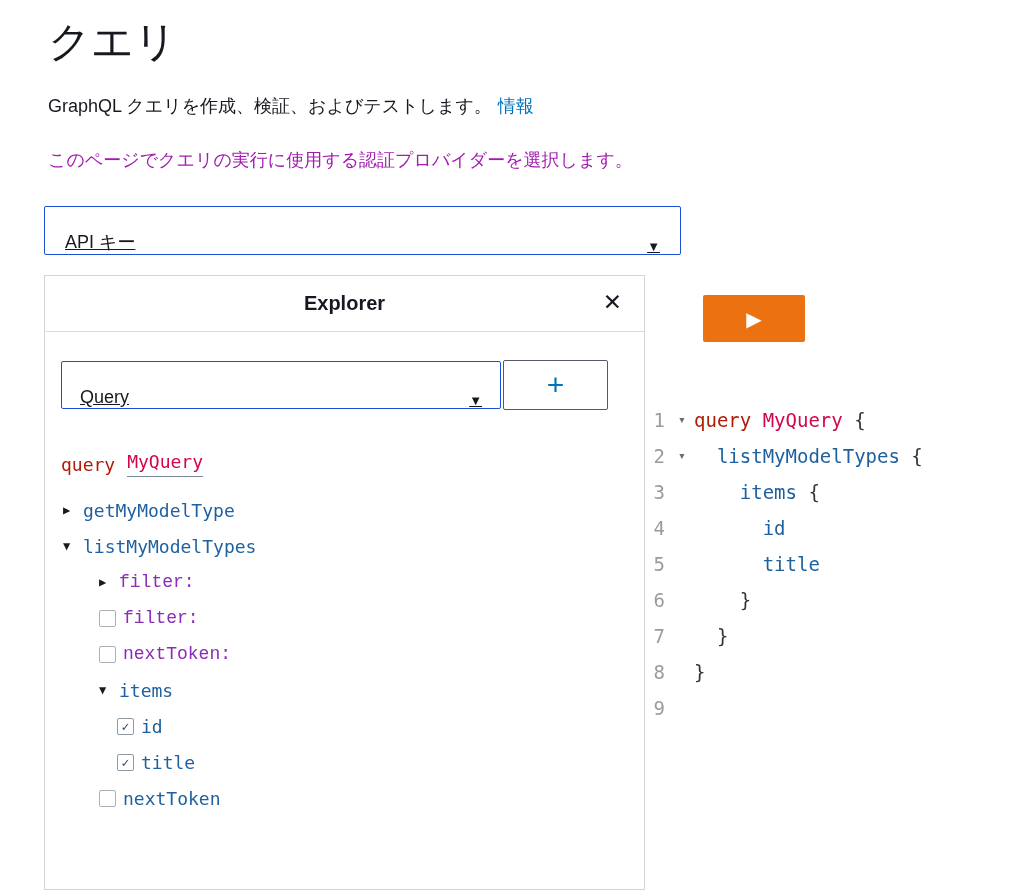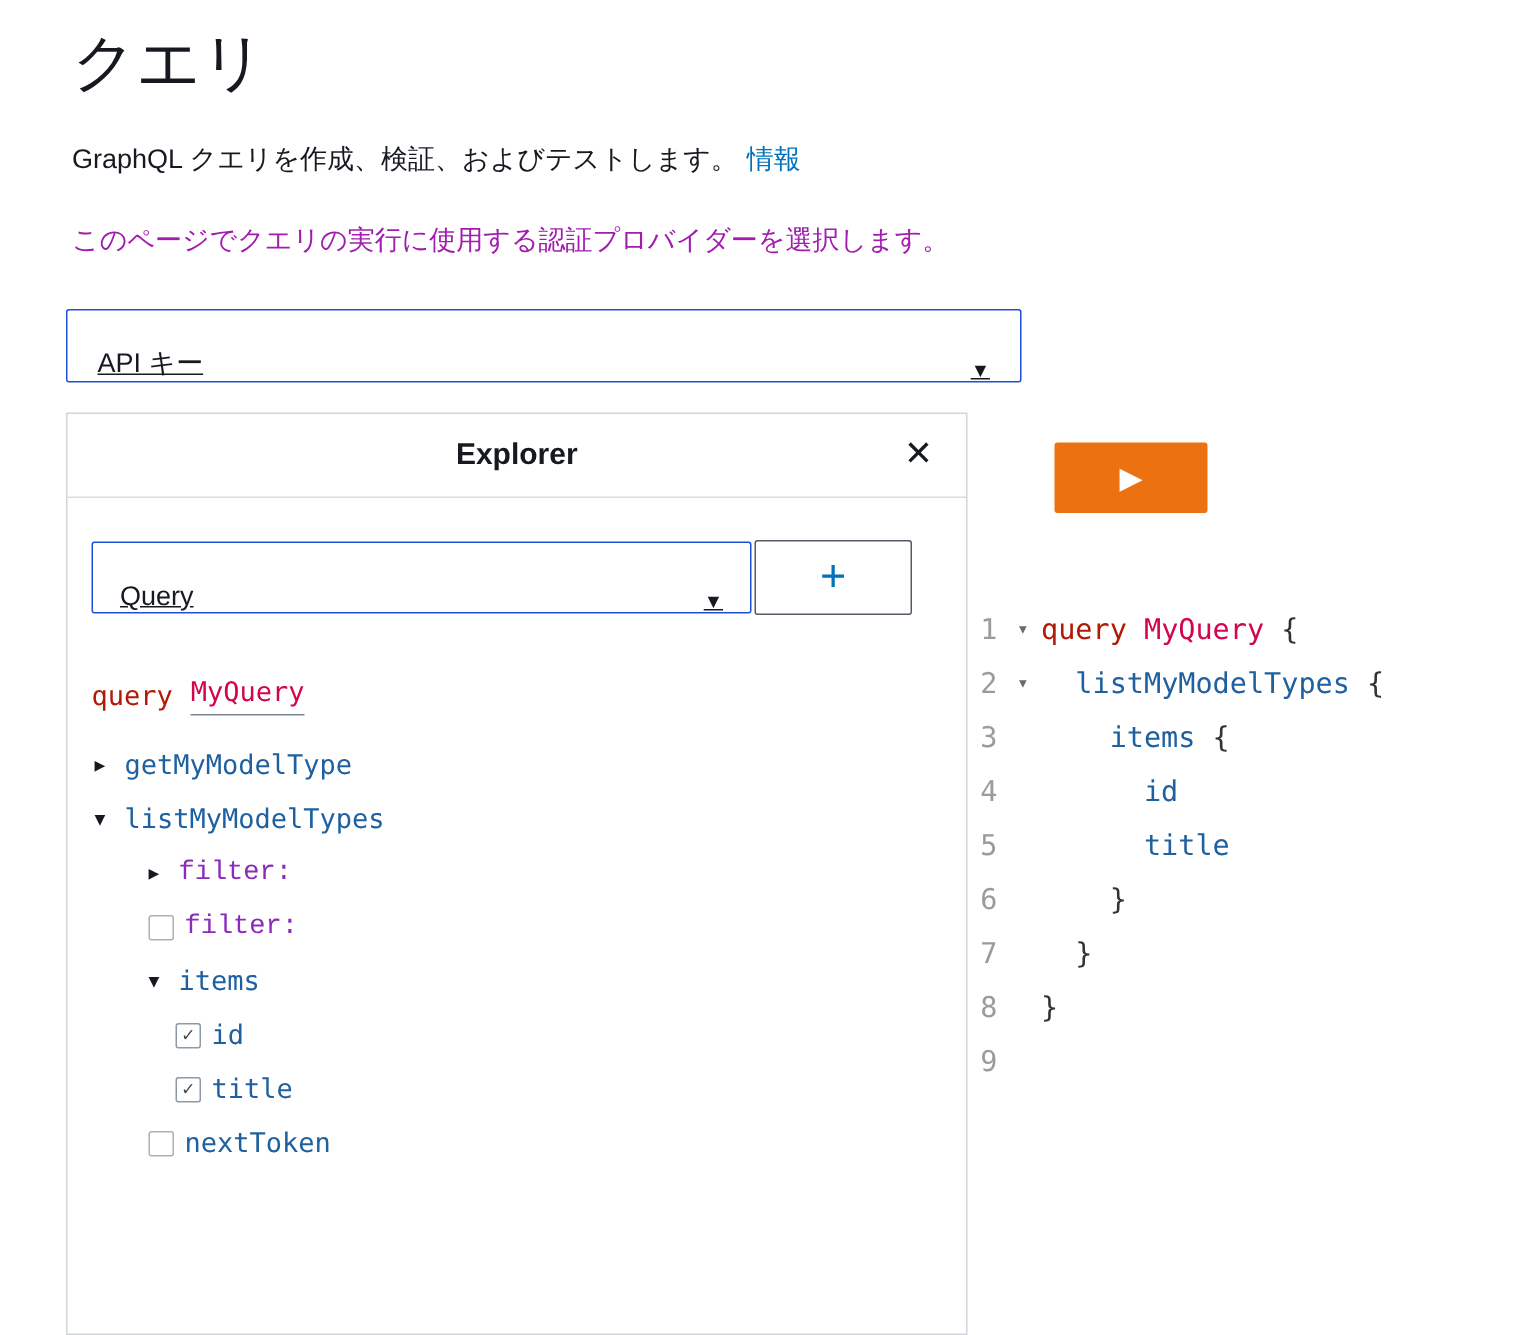--- a/index.html
+++ b/index.html
@@ -146,20 +146,24 @@
         </div>
         <div class="tree-row indent-2">
           <span class="arrow">▶</span>
           <span class="lbl-arg">filter:</span>
         </div>
         <div class="tree-row indent-2">
           <span class="cb"></span>
           <span class="lbl-arg">filter:</span>
         </div>
         <div class="tree-row indent-2">
+          <span class="cb"></span>
+          <span class="lbl-arg">nextToken:</span>
+        </div>
+        <div class="tree-row indent-2">
           <span class="arrow">▼</span>
           <span class="lbl-field">items</span>
         </div>
         <div class="tree-row indent-3">
           <span class="cb checked">✓</span>
           <span class="lbl-field">id</span>
         </div>
         <div class="tree-row indent-3">
           <span class="cb checked">✓</span>
           <span class="lbl-field">title</span>

